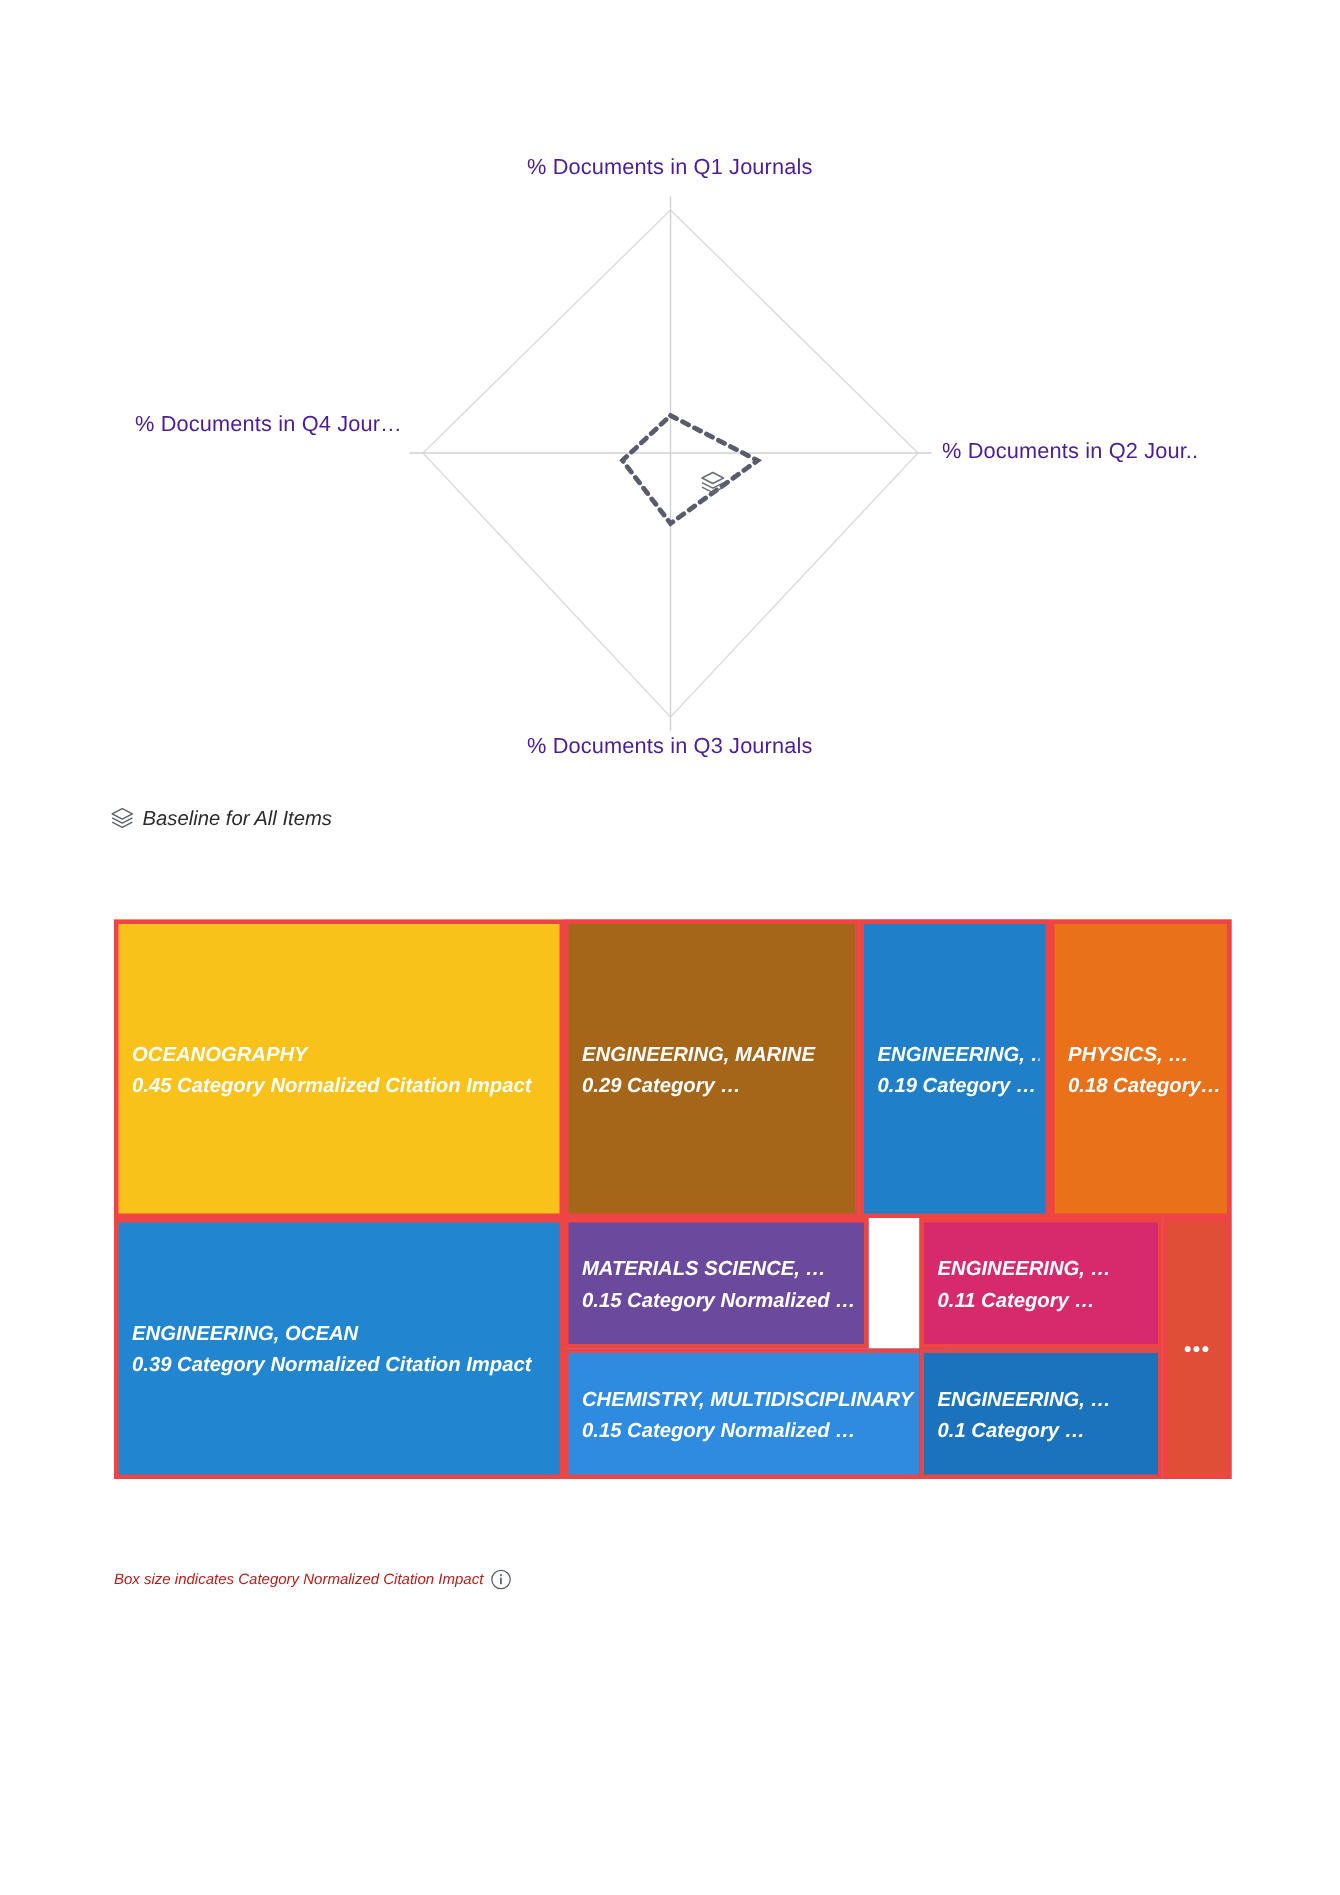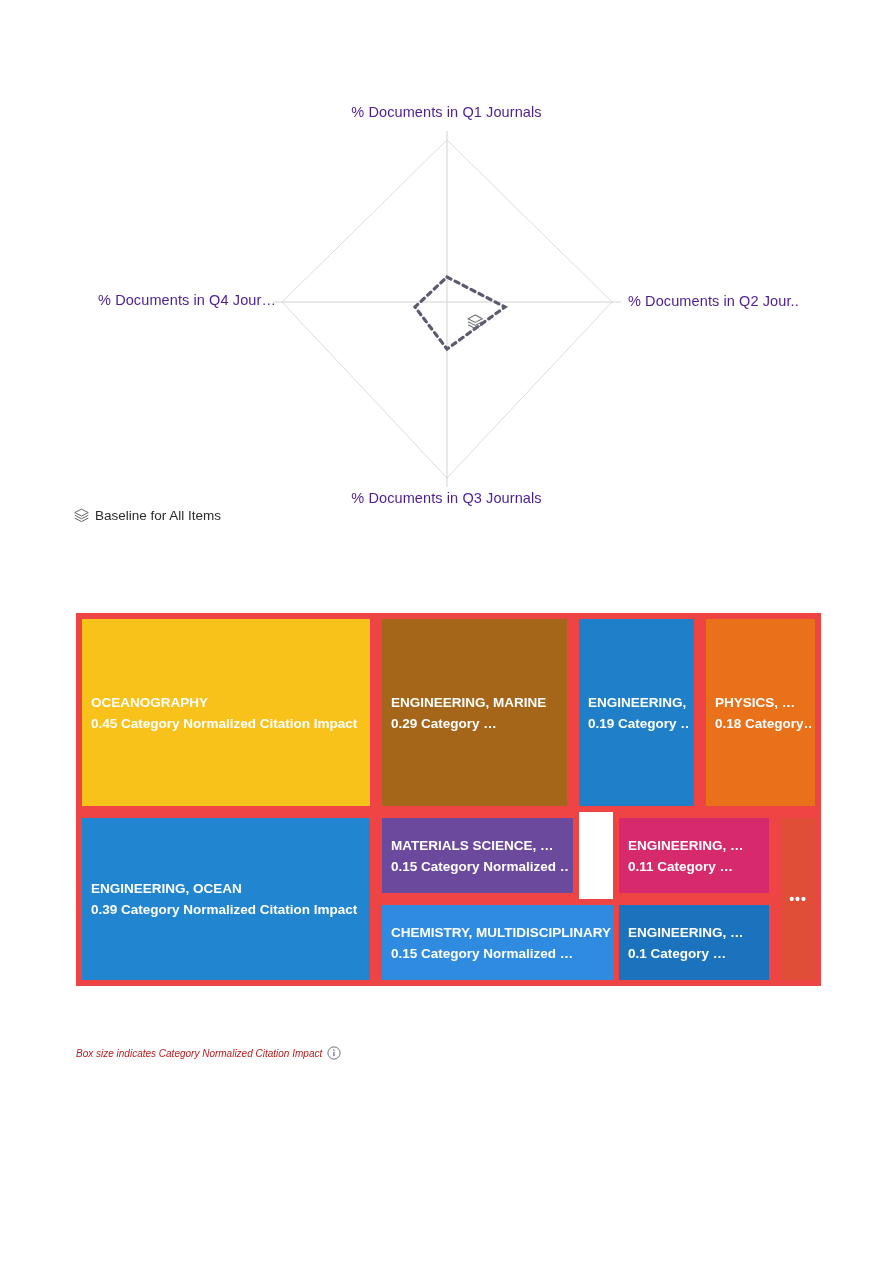--- a/index.html
+++ b/index.html
@@ -50,39 +50,40 @@
     text-align: center;
   }
   #axis-label-q2 {
     left: 556px;
     top: 193px;
     overflow: hidden;
     width: 199px;
   }
   #axis-label-q4 {
     right: 538px;
-    top: 192px;
+    top: 175px;
     overflow: hidden;
     width: 194px;
-    text-align: right;
+    text-align: center;
     direction: ltr;
   }
   #axis-label-q4 > span {
     position: relative;
     left: -7px;
   }
 
   
   #radar-legend {
     position: absolute;
     left: 74px;
-    top: 508px;
+    top: 538px;
     display: flex;
     align-items: flex-end;
     gap: 6px;
+    font-style: italic;
   }
   #radar-legend .legend-label {
     font-size: 13.5px;
     color: #2b2b2b;
     font-family: "Liberation Sans", sans-serif;
   }
   .stack-icon {
     display: inline-block;
     width: 15px;
     height: 15px;
@@ -93,24 +94,25 @@
   #treemap {
     position: absolute;
     left: 76px;
     top: 613px;
     width: 745px;
     height: 373px;
   }
   .tm-cell {
     position: absolute;
     box-sizing: border-box;
-    border: 6px solid #ef4444;
+    border: 3px solid #ef4444;
     overflow: hidden;
     color: #ffffff;
     cursor: pointer;
+    font-style: italic;
   }
   .tm-text {
     position: absolute;
     left: 9px;
     right: 4px;
     top: 50%;
     transform: translateY(-50%);
     font-family: "Liberation Sans", sans-serif;
     font-weight: bold;
     font-size: 13.5px;

